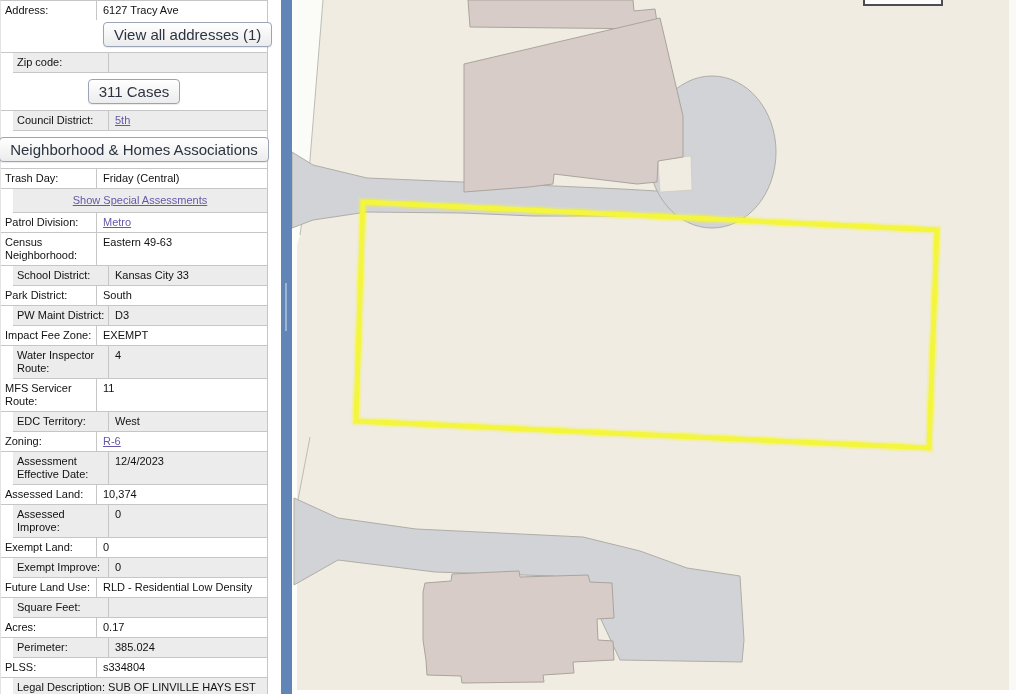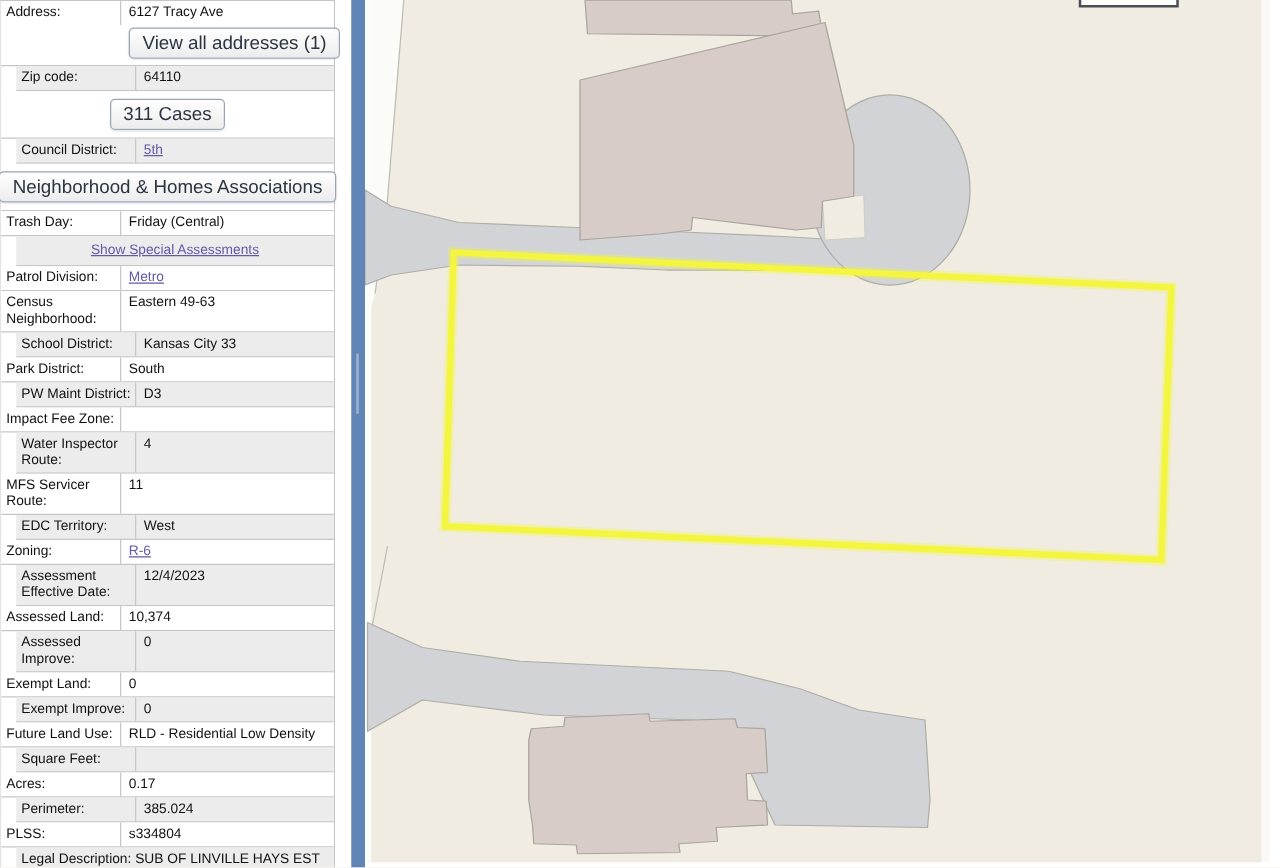--- a/index.html
+++ b/index.html
@@ -65,21 +65,20 @@
 <body>
 
 <div class="panel">
   <div class="rows" id="rows">
       <div class="row">
         <div class="cell-label">Address:</div>
         <div class="cell-value">6127 Tracy Ave<div class="addr-btn-wrap"><button class="ui-btn">View all addresses (1)</button></div></div>
       </div>
       <div class="row gray">
         <div class="cell-label">Zip code:</div>
-        <div class="cell-value">64110</div>
       </div>
       <div class="row center-row">
         <button class="ui-btn">311 Cases</button>
       </div>
       <div class="row gray">
         <div class="cell-label">Council District:</div>
         <div class="cell-value"><a class="val-link">5th</a></div>
       </div>
       <div class="row center-row">
         <button class="ui-btn">Neighborhood &amp; Homes Associations</button>
@@ -106,20 +105,21 @@
       <div class="row">
         <div class="cell-label">Park District:</div>
         <div class="cell-value">South</div>
       </div>
       <div class="row gray">
         <div class="cell-label">PW Maint District:</div>
         <div class="cell-value">D3</div>
       </div>
       <div class="row">
         <div class="cell-label">Impact Fee Zone:</div>
+        <div class="cell-value">EXEMPT</div>
       </div>
       <div class="row gray">
         <div class="cell-label">Water Inspector Route:</div>
         <div class="cell-value">4</div>
       </div>
       <div class="row">
         <div class="cell-label">MFS Servicer Route:</div>
         <div class="cell-value">11</div>
       </div>
       <div class="row gray">

